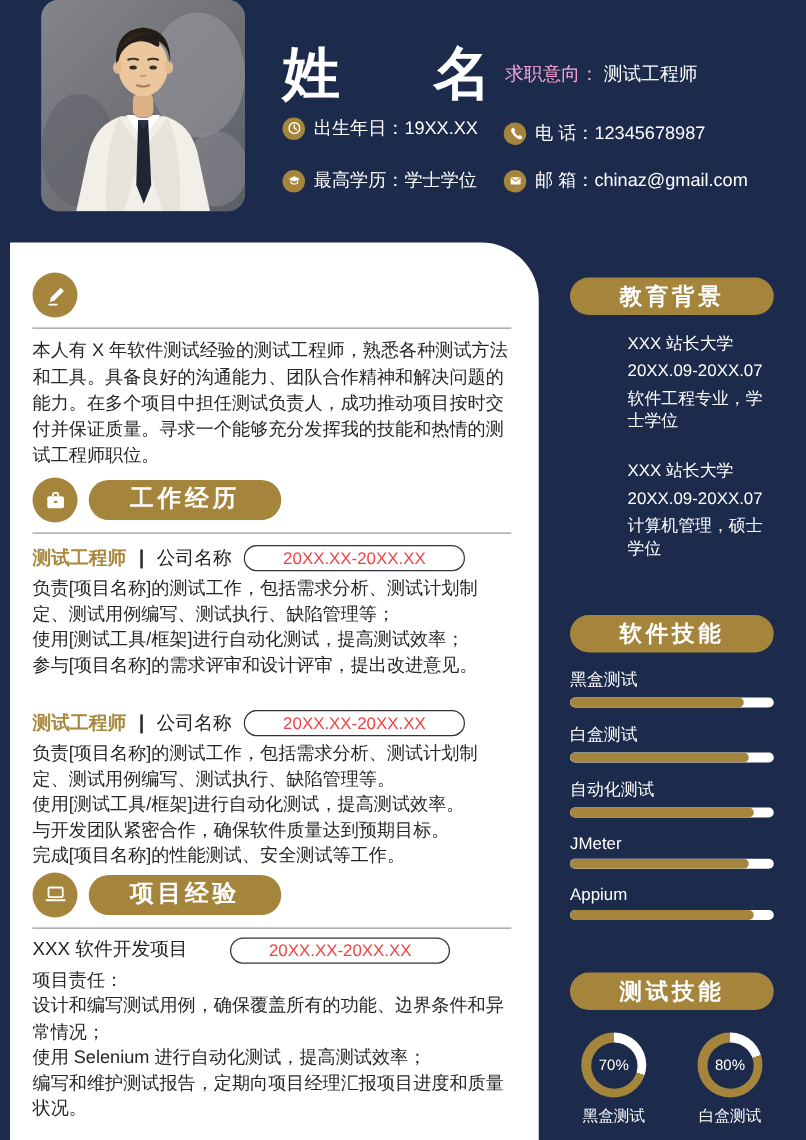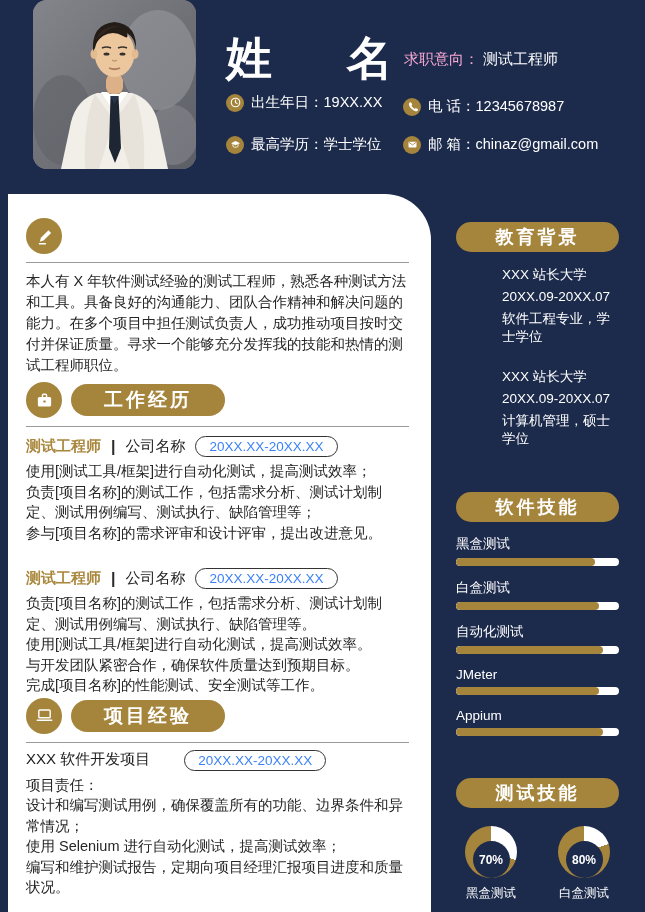--- a/index.html
+++ b/index.html
@@ -50,22 +50,22 @@
     font-size:19px;font-weight:bold;letter-spacing:3px;
     padding:5px 33px;line-height:22px;
   }
   .sec-rule{border:none;border-top:1px solid #9a9a9a;margin:8px 0 0 0;}
   .body-text{font-size:14.5px;line-height:21px;color:#262626;margin-top:8px;}
   .job-row{display:flex;align-items:center;gap:10px;margin-top:9px;}
   .job-role{color:#a9873c;font-weight:bold;font-size:15px;}
   .job-sep{color:#2a2a2a;font-weight:bold;}
   .job-co{color:#222;font-size:15px;}
   .date-pill{
-    border:1.5px solid #333;border-radius:13px;padding:0 13px;
-    font-size:13.5px;color:#3b82f6;line-height:19px;
+    border:1.5px solid #333;border-radius:13px;padding:0 30px;
+    font-size:13.5px;color:#ef4444;line-height:19px;
   }
   .job-lines{font-size:14.5px;line-height:20.5px;color:#262626;margin-top:4px;}
   .mt-sec{margin-top:6px;}
   .proj-row{display:flex;gap:34px;margin-top:7px;}
   .proj-name{font-size:15px;color:#222;}
 
   
   .sidebar{position:absolute;left:456px;top:222px;width:163px;color:#fff;}
   .side-pill{
     background:#a5843c;color:#fff;border-radius:15px;text-align:center;
@@ -80,21 +80,21 @@
   .bar-fill{height:100%;background:#a5843c;border-radius:4px;}
   .tskills{margin-top:42px;}
   .ring-grid{
     display:flex;flex-wrap:wrap;justify-content:space-between;
     margin-top:18px;row-gap:16px;
   }
   .ring-cell{width:70px;display:flex;flex-direction:column;align-items:center;}
   .ring-cell.right{align-items:center;}
   .ring{
     width:52px;height:52px;border-radius:50%;
-    display:flex;align-items:flex-end;justify-content:center;font-weight:bold;
+    display:flex;align-items:center;justify-content:center;
   }
   .ring-inner{
     width:37px;height:37px;border-radius:50%;background:#1c2b4c;
     display:flex;align-items:center;justify-content:center;
     color:#fff;font-size:12px;
   }
   .ring-label{margin-top:7px;font-size:12.5px;color:#fff;white-space:nowrap;}
 </style>
 </head>
 <body>
@@ -209,22 +209,22 @@
   </div>
   <hr class="sec-rule">
 
   <div class="job-row">
     <span class="job-role">测试工程师</span>
     <span class="job-sep">|</span>
     <span class="job-co">公司名称</span>
     <span class="date-pill">20XX.XX-20XX.XX</span>
   </div>
   <div class="job-lines">
+    <div>负责[项目名称]的测试工作，包括需求分析、测试计划制定、测试用例编写、测试执行、缺陷管理等；</div>
     <div>使用[测试工具/框架]进行自动化测试，提高测试效率；</div>
-    <div>负责[项目名称]的测试工作，包括需求分析、测试计划制定、测试用例编写、测试执行、缺陷管理等；</div>
     <div>参与[项目名称]的需求评审和设计评审，提出改进意见。</div>
   </div>
 
   <div class="job-row" style="margin-top:25px;">
     <span class="job-role">测试工程师</span>
     <span class="job-sep">|</span>
     <span class="job-co">公司名称</span>
     <span class="date-pill">20XX.XX-20XX.XX</span>
   </div>
   <div class="job-lines">

